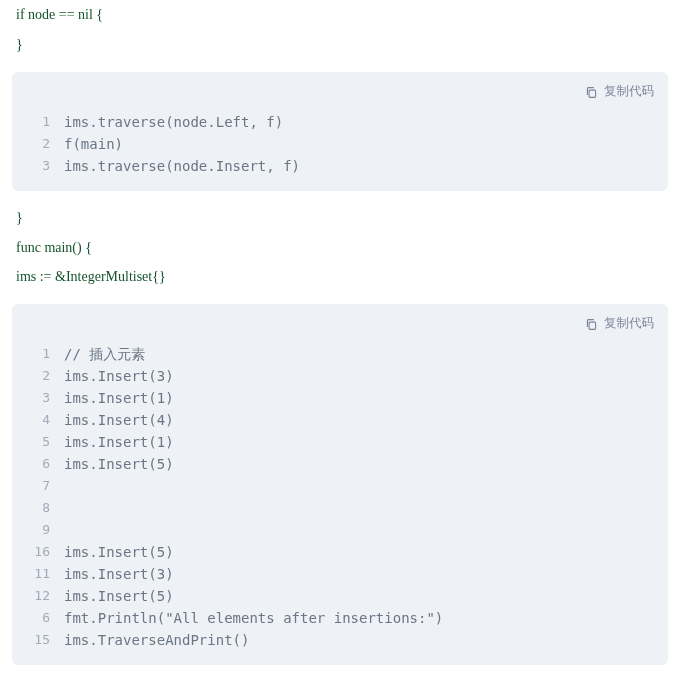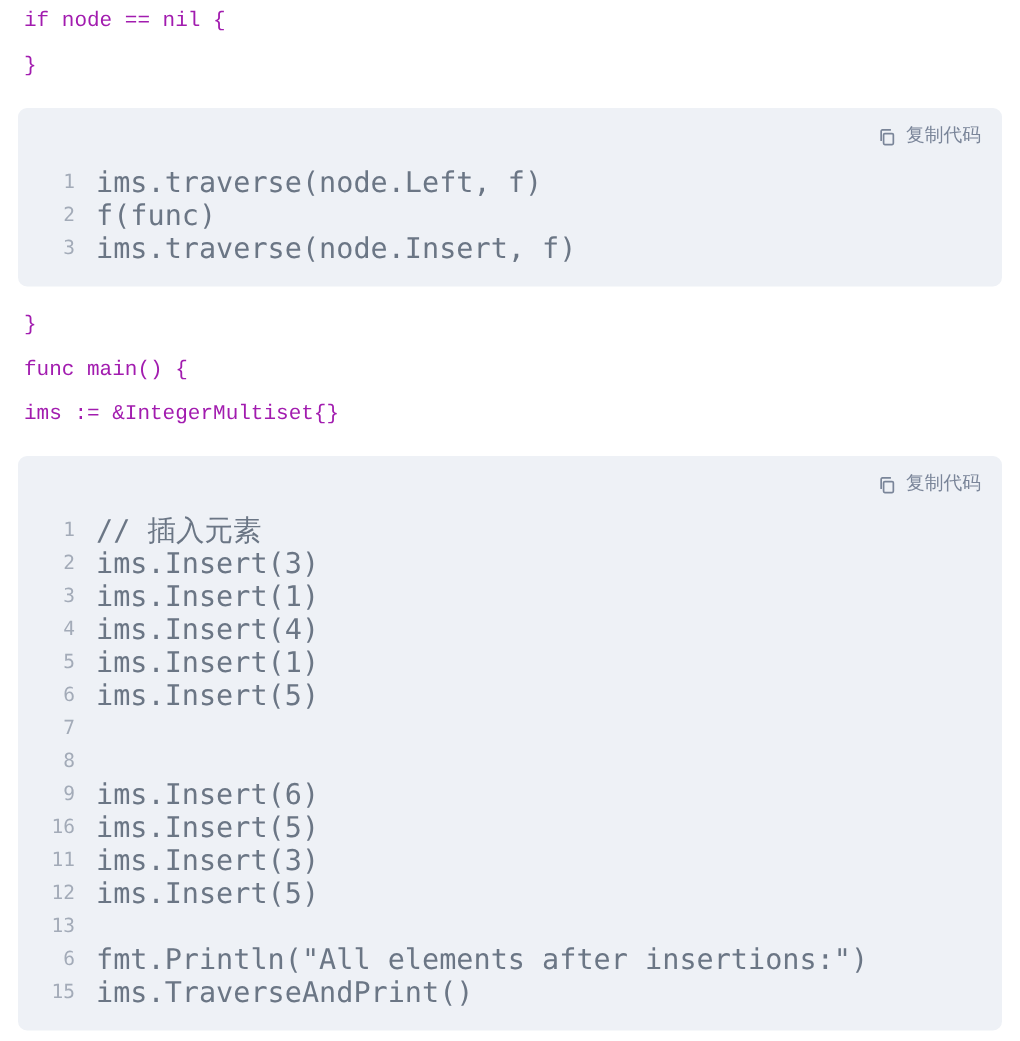--- a/index.html
+++ b/index.html
@@ -11,23 +11,23 @@
       font-family: -apple-system, BlinkMacSystemFont, "Segoe UI", Roboto, sans-serif;
       background: #ffffff;
       font-size: 14px;
       color: #4a5568;
       line-height: 1.7;
       padding: 0;
       width: 680px;
     }
     .plain-code {
       padding: 0 16px;
-      font-family: Liberation Mono, monospace;
+      font-family: Liberation Serif, serif;
       font-size: 14px;
-      color: #a21caf;
+      color: #14532d;
     }
     .plain-line {
       padding: 3px 0;
     }
     .code-block {
       background: #eef1f6;
       border-radius: 6px;
       margin: 12px 12px;
       overflow: hidden;
     }
@@ -64,21 +64,21 @@
       text-align: right;
       color: #a3abb8;
       font-size: 13px;
       flex-shrink: 0;
       font-family: "Consolas", "Monaco", monospace;
     }
     .line-content {
       padding-left: 14px;
       color: #6b7685;
       font-family: "Consolas", "Monaco", monospace;
-      font-size: 19px;
+      font-size: 14px;
       white-space: pre;
     }
   </style>
 </head>
 <body>
 
 <div class="plain-code">
   <div class="plain-line">if node == nil {</div>
   <div class="plain-line">}</div>
 </div>
@@ -95,21 +95,21 @@
       <span>复制代码</span>
     </div>
   </div>
   <div class="code-body" id="cb1-body">
       <div class="code-line">
         <span class="line-num">1</span>
         <span class="line-content">ims.traverse(node.Left, f)</span>
       </div>
       <div class="code-line">
         <span class="line-num">2</span>
-        <span class="line-content">f(func)</span>
+        <span class="line-content">f(main)</span>
       </div>
       <div class="code-line">
         <span class="line-num">3</span>
         <span class="line-content">ims.traverse(node.Insert, f)</span>
       </div>
     </div>
 </div>
 
 <div class="plain-code">
   <div class="plain-line">}</div>
@@ -155,39 +155,34 @@
         <span class="line-content">ims.Insert(5)</span>
       </div>
       <div class="code-line">
         <span class="line-num">7</span>
       </div>
       <div class="code-line">
         <span class="line-num">8</span>
       </div>
       <div class="code-line">
         <span class="line-num">9</span>
-        <span class="line-content">ims.Insert(6)</span>
       </div>
       <div class="code-line">
         <span class="line-num">16</span>
         <span class="line-content">ims.Insert(5)</span>
       </div>
       <div class="code-line">
         <span class="line-num">11</span>
         <span class="line-content">ims.Insert(3)</span>
       </div>
       <div class="code-line">
         <span class="line-num">12</span>
         <span class="line-content">ims.Insert(5)</span>
       </div>
       <div class="code-line">
-        <span class="line-num">13</span>
-        <span class="line-content"></span>
-      </div>
-      <div class="code-line">
         <span class="line-num">6</span>
         <span class="line-content">fmt.Println("All elements after insertions:")</span>
       </div>
       <div class="code-line">
         <span class="line-num">15</span>
         <span class="line-content">ims.TraverseAndPrint()</span>
       </div>
     </div>
 </div>
 

